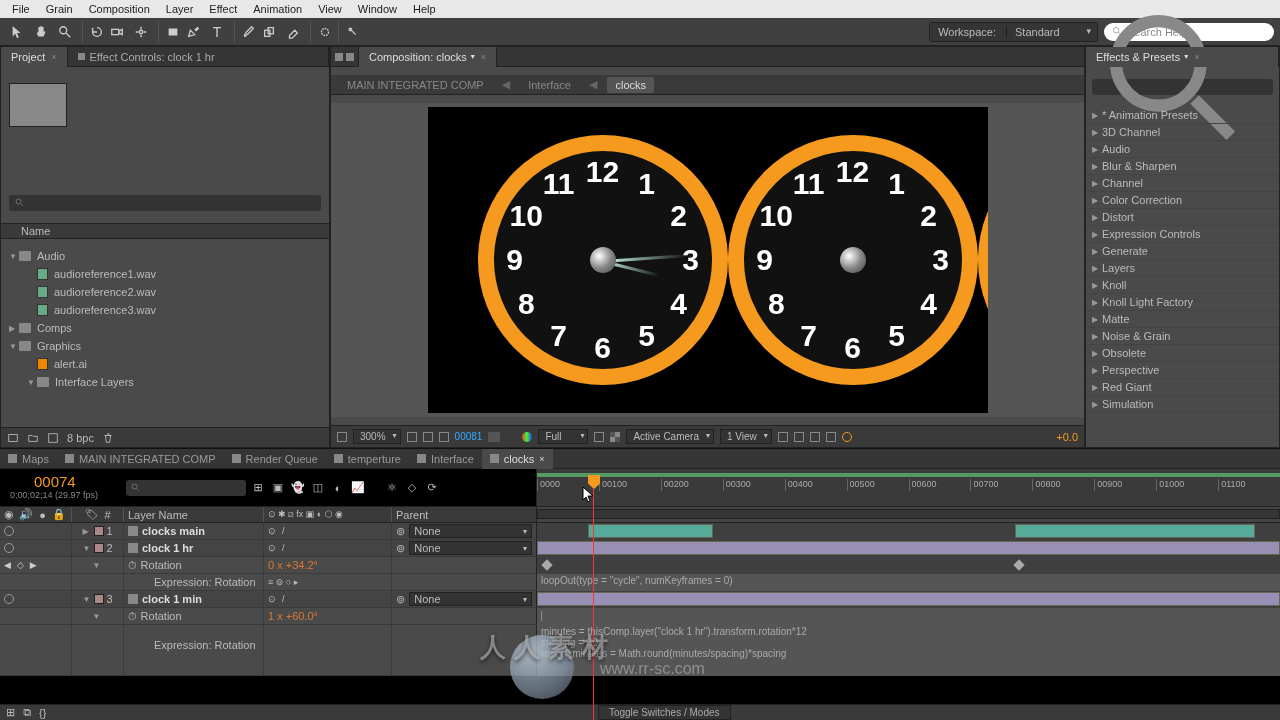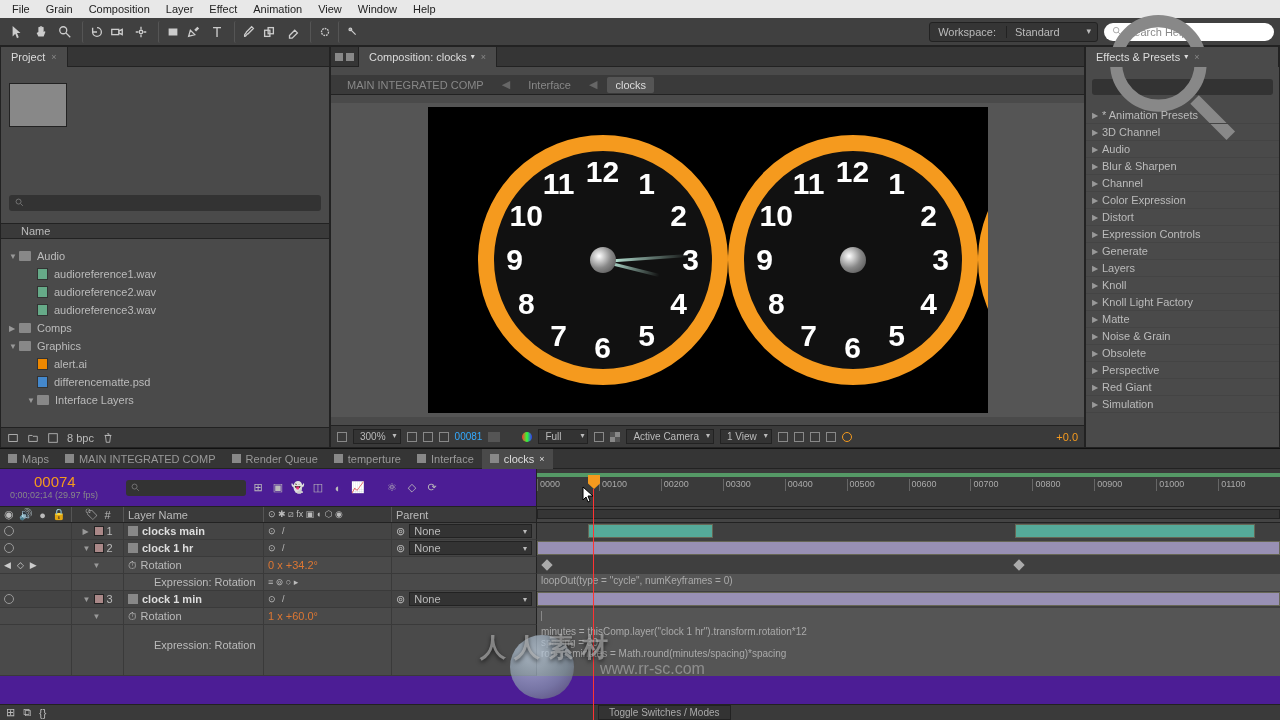--- a/index.html
+++ b/index.html
@@ -73,21 +73,21 @@
 .cf-exp { color: #f59a1e; margin-left: auto; }
 
 
 .effects-panel { width: 195px; }
 .fx-search { margin: 4px 6px; background: #333; border-radius: 3px; height: 16px; display: flex; align-items: center; padding: 0 6px; }
 .fx-list { flex: 1; overflow: hidden; }
 .fx-row { height: 17px; display: flex; align-items: center; padding-left: 6px; border-bottom: 1px solid #444; }
 .fx-row .tw { color: #999; }
 
 
-.timeline { height: 272px; background: #4c1d95; display: flex; flex-direction: column; border-top: 1px solid #111; }
+.timeline { height: 272px; background: #000000; display: flex; flex-direction: column; border-top: 1px solid #111; }
 .tl-tabs { height: 20px; background: #353535; display: flex; align-items: center; border-bottom: 1px solid #222; }
 .tltab { padding: 0 8px; height: 20px; display: flex; align-items: center; color: #999; gap: 5px; }
 .tltab.active { background: #4a4a4a; color: #ddd; }
 .tab-ico { width: 9px; height: 9px; background: #888; }
 .tl-header { height: 38px; display: flex; border-bottom: 1px solid #222; }
 .tl-header-left { width: 537px; display: flex; border-right: 1px solid #222; }
 .tc-block { width: 120px; padding: 4px 10px; }
 .tc-main { color: #f59a1e; font-size: 15px; margin-left: 24px; }
 .tc-sub { color: #888; font-size: 9px; }
 .tl-search { flex: 1; display: flex; align-items: center; padding: 0 6px; gap: 4px; }
@@ -247,20 +247,24 @@
 </div>
 
 <div class="main">
 
   <div class="panel project-panel">
     <div class="panel-tabs">
       <div class="ptab active">
           <span>Project</span>
           <span class="x">×</span>
         </div>
+      <div class="ptab" style="flex:1">
+          <span style="width:7px;height:7px;background:#888;margin-right:5px"></span>
+          <span>Effect Controls: clock 1 hr</span>
+        </div>
     </div>
     <div class="proj-thumb"></div>
     <div style="height:40px"></div>
     <div class="proj-search">
       <svg viewBox="0 0 14 14">
           <circle cx="5" cy="5" r="3.5" fill="none" stroke="#888"></circle>
           <path d="M8 8l3 3" stroke="#888"></path>
         </svg>
     </div>
     <div class="proj-header">
@@ -294,25 +298,20 @@
         </div>
         <div class="tree-row">
           <span class="tw">▼</span>
           <span class="folder-icon"></span>
           <span>Graphics</span>
         </div>
         <div class="tree-row d1">
           <span class="tw"></span>
           <span class="file-icon ai"></span>
           <span>alert.ai</span>
-        </div>
-        <div class="tree-row d1">
-          <span class="tw"></span>
-          <span class="file-icon psd"></span>
-          <span>differencematte.psd</span>
         </div>
         <div class="tree-row d1">
           <span class="tw">▼</span>
           <span class="folder-icon"></span>
           <span>Interface Layers</span>
         </div>
       </div>
     <div class="proj-footer">
       <svg viewBox="0 0 14 14">
           <rect x="2" y="3" width="10" height="8" fill="none" stroke="#bbb"></rect>
@@ -444,21 +443,21 @@
         <div class="fx-row">
           <span class="tw">▶</span>
           <span>Blur &amp; Sharpen</span>
         </div>
         <div class="fx-row">
           <span class="tw">▶</span>
           <span>Channel</span>
         </div>
         <div class="fx-row">
           <span class="tw">▶</span>
-          <span>Color Expression</span>
+          <span>Color Correction</span>
         </div>
         <div class="fx-row">
           <span class="tw">▶</span>
           <span>Distort</span>
         </div>
         <div class="fx-row">
           <span class="tw">▶</span>
           <span>Expression Controls</span>
         </div>
         <div class="fx-row">

